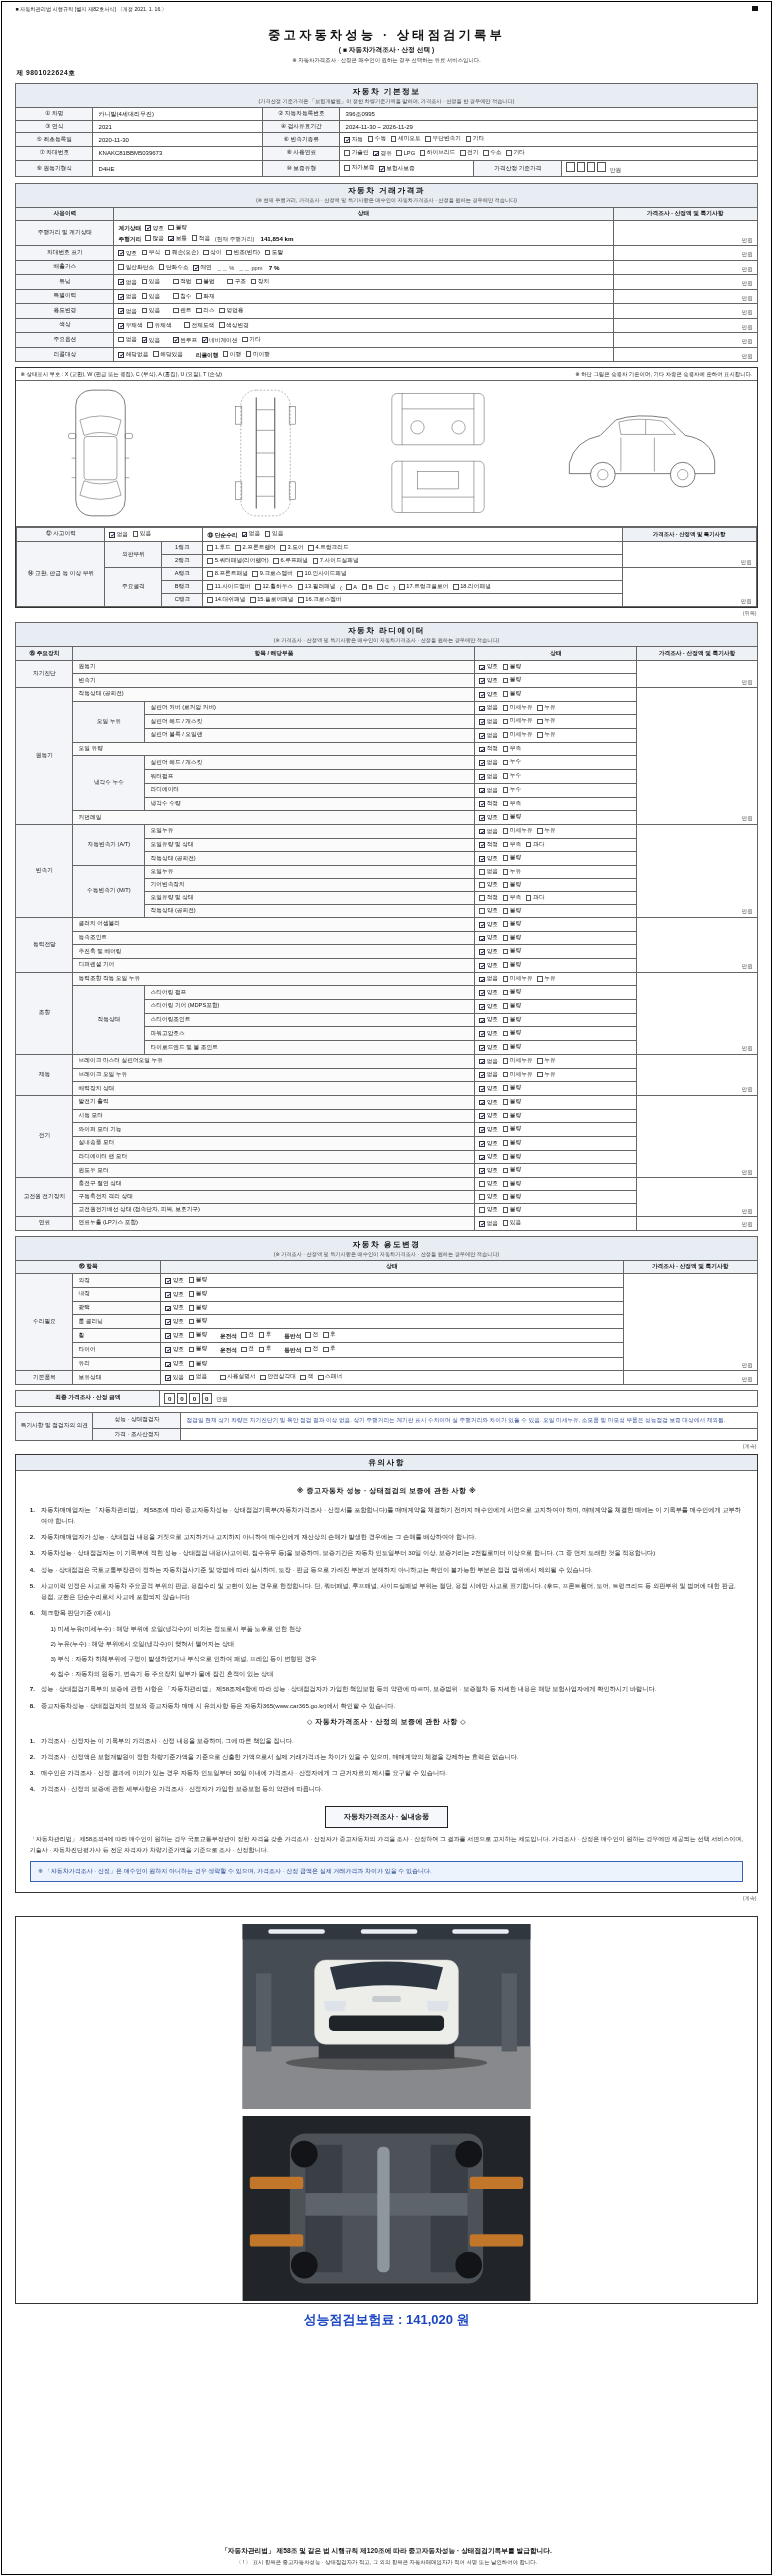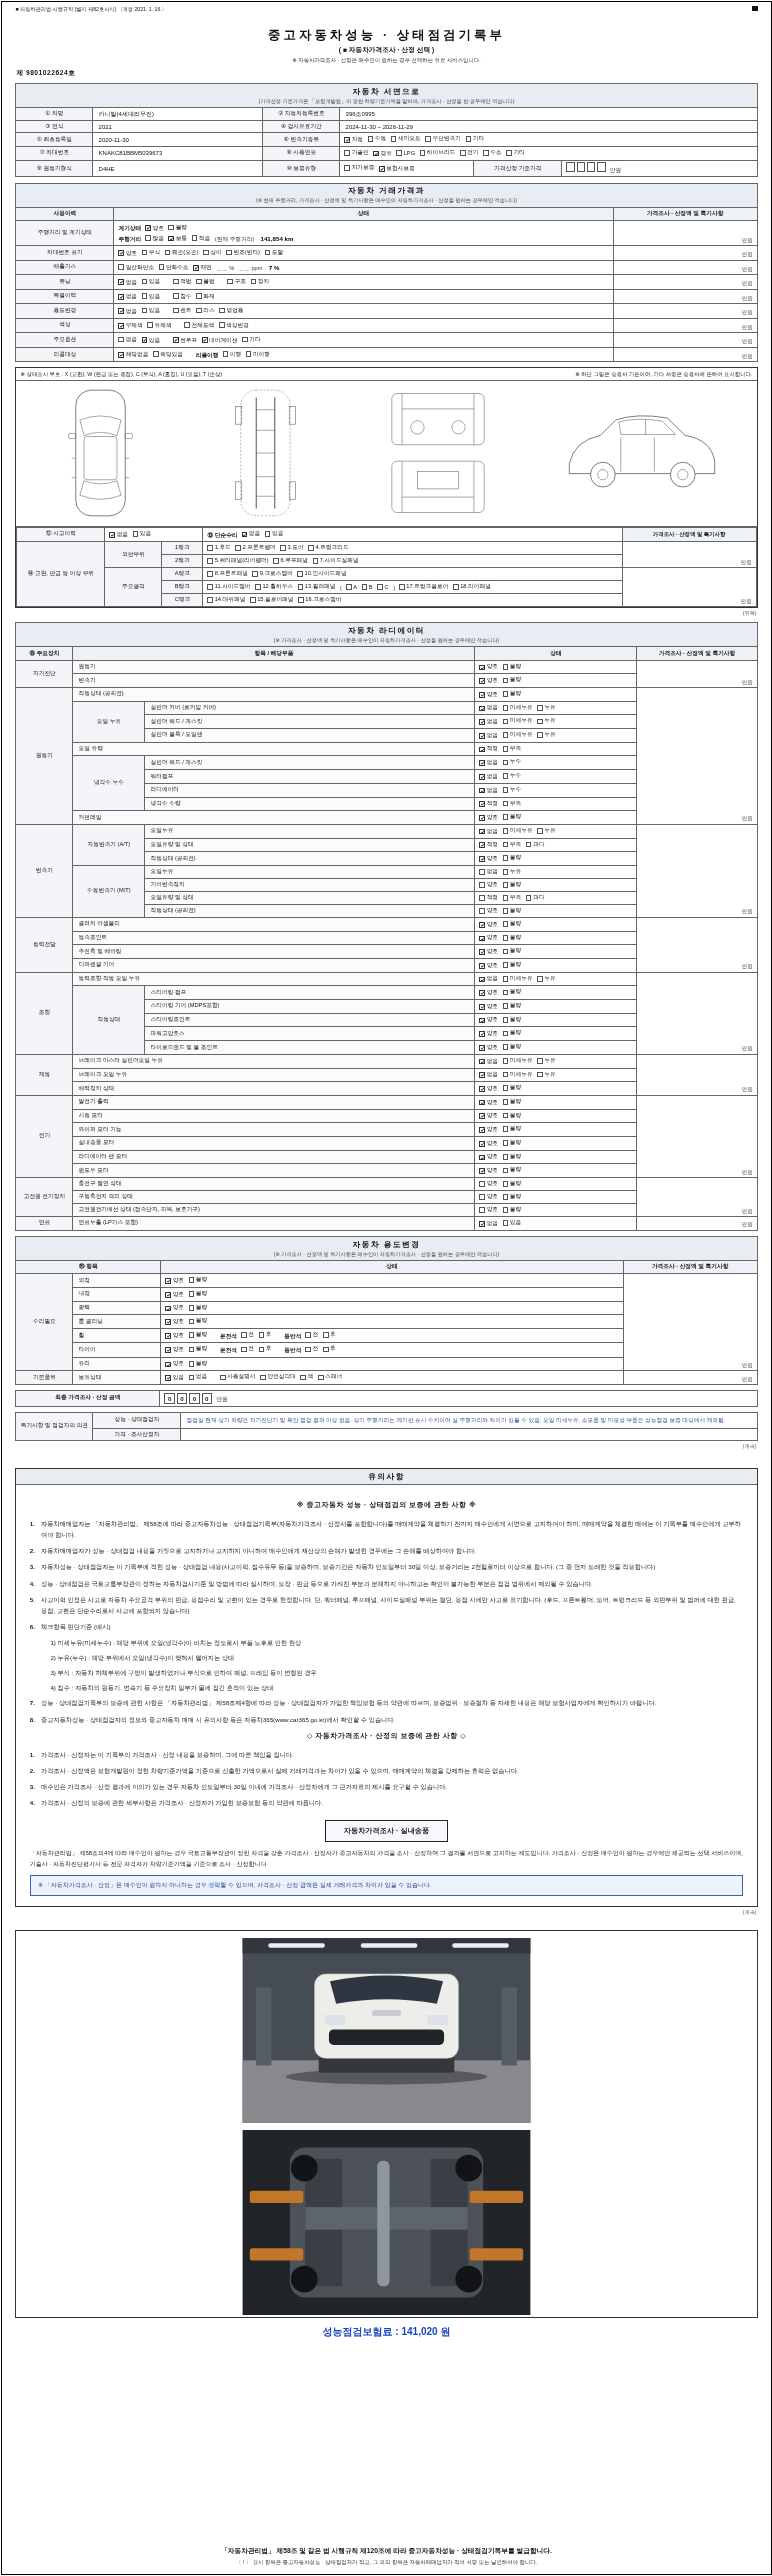--- a/index.html
+++ b/index.html
@@ -52,21 +52,21 @@
   .nsub{margin:0 0 3.6px 20.6px;color:#222}
   .defwrap{text-align:center;margin-top:11.3px}
   .defbox{display:inline-block;border:0.8px solid #222;padding:3.1px 17.5px;font-weight:bold;font-size:7.2px;background:#f6f8fb}
   .deftext{text-align:left;margin-top:6.2px;font-size:6px;line-height:1.8}
   .defnote{margin-top:5.2px;border:0.5px solid #3a62b8;background:#edf3fc;color:#1d3f8f;font-size:6px;padding:4.1px 7.2px;text-align:left}
   .photos{margin-top:13.4px}
   .photo-stack{display:flex;flex-direction:column;align-items:center;gap:7.2px;padding:7.2px 0 2.1px 0}
   .signbox{width:402px;margin:10.3px auto 0 auto;border:0.8px solid #444}
   .signhead{background:#e8ecf3;text-align:center;font-weight:bold;font-size:7.2px;letter-spacing:5.2px;padding:2.6px;border-bottom:0.5px solid #666}
   .signbody{height:30px}
-  .fee{color:#1b46c2;font-weight:bold;font-size:10px;text-align:center;margin-top:7.2px}
+  .fee{color:#1b46c2;font-weight:bold;font-size:13px;text-align:center;margin-top:7.2px}
   .footer{position:absolute;left:0;right:0;bottom:8.2px;text-align:center}
   .footer-law{font-size:6.7px;font-weight:bold}
   .footer-note{font-size:5.4px;color:#333;margin-top:3.1px}
   svg{display:block}
 </style>
 </head>
 <body>
 
 <div class="sheet">
 
@@ -88,21 +88,21 @@
         <col style="width:77px">
         <col style="width:170px">
         <col style="width:77px">
         <col style="width:134px">
         <col style="width:88px">
         <col>
       </colgroup>
     <thead>
       <tr>
           <th class="sechead" colspan="6">
-        <div class="sectitle">자동차 서면으로</div>
+        <div class="sectitle">자동차 기본정보</div>
         <div class="secnote">(가격산정 기준가격은 「보험개발원」이 정한 차량기준가액을 말하며, 가격조사 · 산정을 한 경우에만 적습니다)</div>
       </th>
         </tr>
     </thead>
     <tbody>
         <tr>
           <td class="lab">① 차명</td>
           <td class="val">카니발(4세대리무진)</td>
           <td class="lab">② 자동차등록번호</td>
           <td class="val" colspan="3">396조0995</td>
@@ -1239,21 +1239,21 @@
           <td class="rtext">점검일 현재 상기 차량은 자기진단기 및 육안 점검 결과 이상 없음. 상기 주행거리는 계기판 표시 수치이며 실 주행거리와 차이가 있을 수 있음. 오일 미세누유, 소모품 및 마모성 부품은 성능점검 보증 대상에서 제외됨.</td>
         </tr>
         <tr>
           <td class="lab">가격 · 조사산정자</td>
           <td class="rtext"></td>
         </tr>
       </tbody>
   </table>
   <div class="pgmark">(계속)</div>
 
-  <div class="secbox" style="margin-top:18px">
+  <div class="secbox" style="margin-top:4px">
     <div class="sechead" style="border-bottom:0.5px solid #666">
       <div class="sectitle">유의사항</div>
     </div>
     <div class="notice-body">
       <div class="ntitle">※ 중고자동차 성능 · 상태점검의 보증에 관한 사항 ※</div>
       <div>
           <div class="nitem">
             <span class="nno">1.</span>
             <span class="ntx">자동차매매업자는 「자동차관리법」 제58조에 따라 중고자동차성능 · 상태점검기록부(자동차가격조사 · 산정서를 포함합니다)를 매매계약을 체결하기 전까지 매수인에게 서면으로 고지하여야 하며, 매매계약을 체결한 때에는 이 기록부를 매수인에게 교부하여야 합니다.</span>
           </div>

